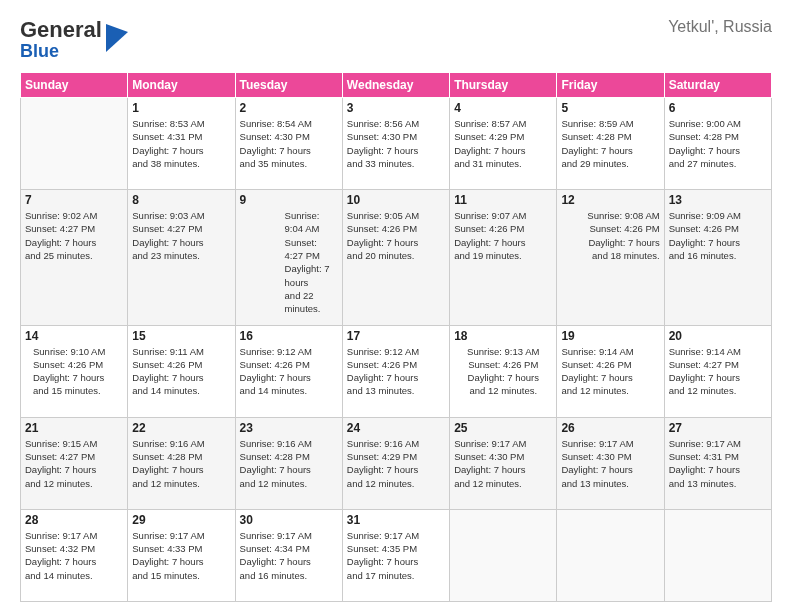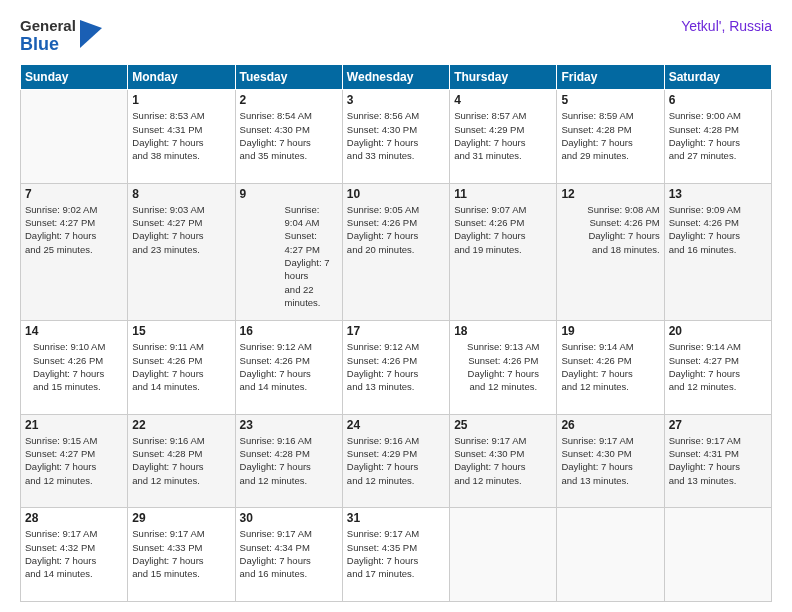--- a/index.html
+++ b/index.html
@@ -27,21 +27,21 @@
       display: flex;
       align-items: center;
       gap: 0;
     }
     .logo-text {
       display: flex;
       flex-direction: column;
       line-height: 1.1;
     }
     .logo-general {
-      font-size: 15px;
+      font-size: 22px;
       font-weight: bold;
       color: #333;
     }
     .logo-blue {
       font-size: 18px;
       font-weight: bold;
       color: #1a5fb4;
     }
     .logo-icon {
       width: 22px;
@@ -52,31 +52,31 @@
     .title-block {
       text-align: right;
     }
     .month-title {
       font-size: 32px;
       font-weight: bold;
       color: #222;
       line-height: 1.1;
     }
     .location {
-      font-size: 14px;
-      color: #6d28d9;
+      font-size: 16px;
+      color: #737373;
       text-align: center;
     }
     .calendar {
       width: 100%;
       border-collapse: collapse;
       flex: 1;
     }
     .calendar th {
-      background: #0369a1;
+      background: #ec4899;
       color: #fff;
       font-size: 12px;
       font-weight: bold;
       padding: 5px 4px;
       text-align: left;
       border: 1px solid #fff;
     }
     .calendar td {
       border: 1px solid #ccc;
       vertical-align: top;

